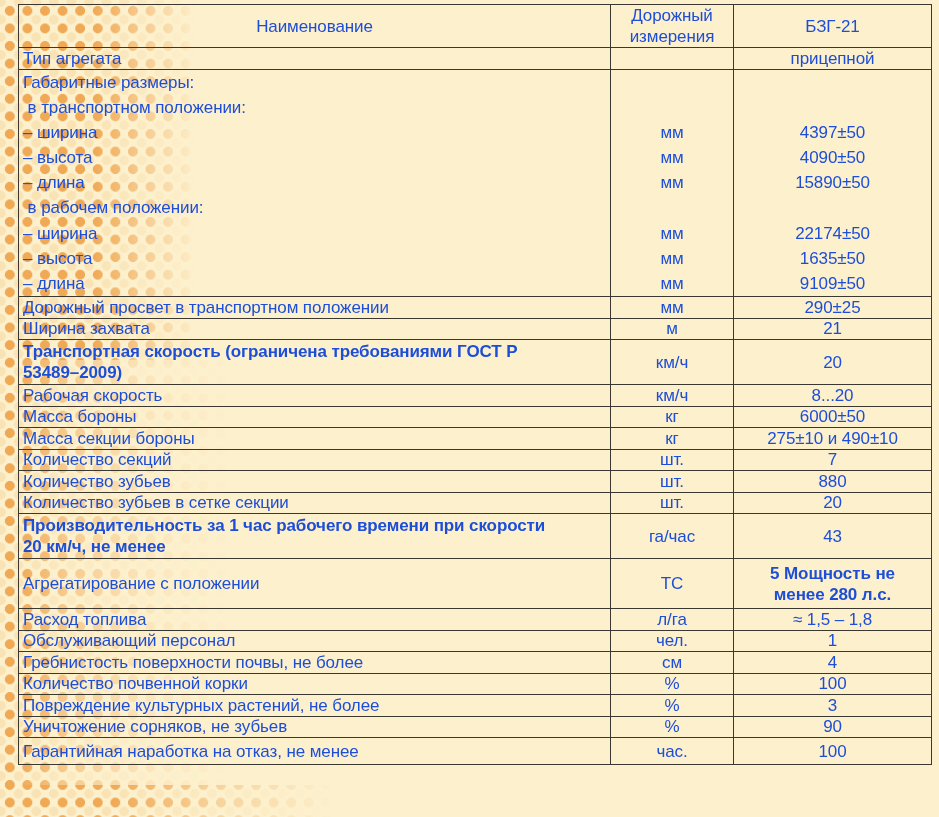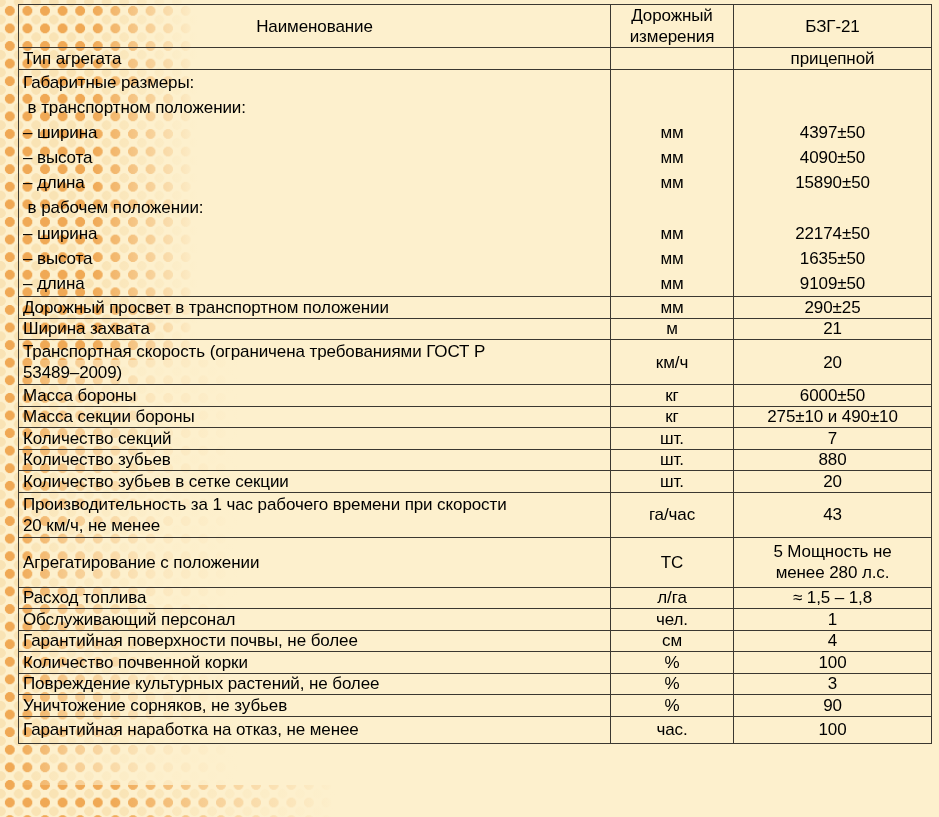--- a/index.html
+++ b/index.html
@@ -23,41 +23,41 @@
     background:linear-gradient(to right, rgba(253,240,205,0) 0 92px, rgba(253,240,205,0.55) 150px, #fdf0cd 198px); }
   .fade-mid    { top:360px; height:425px;
     background:linear-gradient(to right, rgba(253,240,205,0) 0 16px, rgba(253,240,205,0.5) 70px, rgba(253,240,205,0.88) 155px, #fdf0cd 238px); }
   .fade-bottom { top:785px; height:32px;
     background:linear-gradient(to right, rgba(253,240,205,0) 0 110px, rgba(253,240,205,0.6) 220px, #fdf0cd 335px); }
 
   
   table.spec {
     position:absolute; left:18px; top:4px; width:913px;
     border-collapse:collapse; table-layout:fixed;
-    font-size:17px; line-height:19px; color:#000000; letter-spacing:-0.1px;
+    font-size:17px; line-height:19px; color:#1d4ed8; letter-spacing:-0.1px;
   }
   .spec col.c-name  { width:592px; }
   .spec col.c-unit  { width:123px; }
   .spec col.c-value { width:198px; }
   .spec th, .spec td {
     border:1.6px solid #3b3831; padding:0; vertical-align:middle;
     overflow:hidden; background:transparent; font-weight:normal;
   }
   .spec thead tr { height:42px; }
   th.name-cell  { text-align:center; }
   td.name-cell  { text-align:left; padding:0 3px 0 4px; }
   .unit-cell, .value-cell { text-align:center; }
   tr.r-single { height:21.5px;margin-left:16px; }
   tr.r-2line  { height:45px; }
   tr.r-vtall  { height:50px; }
   tr.r-last   { height:27px; }
   tr.r-group td { vertical-align:top; }
   .g-line { height:25.2px; line-height:25.2px; white-space:pre; }
   .t-line { height:21px;   line-height:21px;   white-space:pre; }
-  td .t-line { text-align:inherit; }
+  td .t-line { text-align:inherit;font-weight:bold; }
 </style>
 </head>
 <body>
 
 <div class="page">
   <div class="dots"></div>
   <div class="fade fade-top"></div>
   <div class="fade fade-mid"></div>
   <div class="fade fade-bottom"></div>
 
@@ -130,20 +130,25 @@
         </tr>
         <tr class="r-2line">
           <td class="name-cell">
             <div class="t-line">Транспортная скорость (ограничена требованиями ГОСТ Р</div>
             <div class="t-line">53489–2009)</div>
           </td>
           <td class="unit-cell">км/ч</td>
           <td class="value-cell">20</td>
         </tr>
         <tr class="r-single">
+          <td class="name-cell">Рабочая скорость</td>
+          <td class="unit-cell">км/ч</td>
+          <td class="value-cell">8...20</td>
+        </tr>
+        <tr class="r-single">
           <td class="name-cell">Масса бороны</td>
           <td class="unit-cell">кг</td>
           <td class="value-cell">6000±50</td>
         </tr>
         <tr class="r-single">
           <td class="name-cell">Масса секции бороны</td>
           <td class="unit-cell">кг</td>
           <td class="value-cell">275±10 и 490±10</td>
         </tr>
         <tr class="r-single">
@@ -181,21 +186,21 @@
           <td class="name-cell">Расход топлива</td>
           <td class="unit-cell">л/га</td>
           <td class="value-cell">≈ 1,5 – 1,8</td>
         </tr>
         <tr class="r-single">
           <td class="name-cell">Обслуживающий персонал</td>
           <td class="unit-cell">чел.</td>
           <td class="value-cell">1</td>
         </tr>
         <tr class="r-single">
-          <td class="name-cell">Гарантийная поверхности почвы, не более</td>
+          <td class="name-cell">Гребнистость поверхности почвы, не более</td>
           <td class="unit-cell">см</td>
           <td class="value-cell">4</td>
         </tr>
         <tr class="r-single">
           <td class="name-cell">Количество почвенной корки</td>
           <td class="unit-cell">%</td>
           <td class="value-cell">100</td>
         </tr>
         <tr class="r-single">
           <td class="name-cell">Повреждение культурных растений, не более</td>

